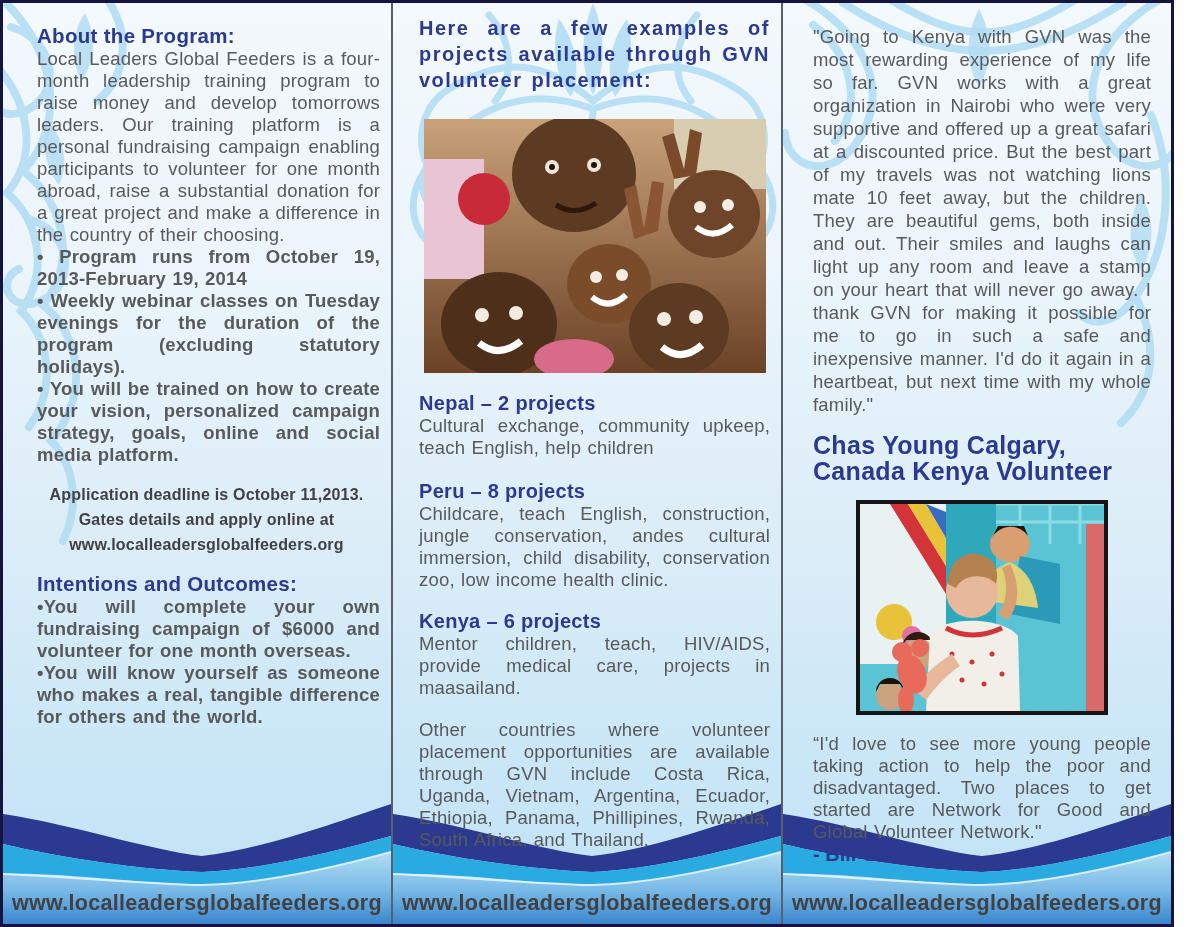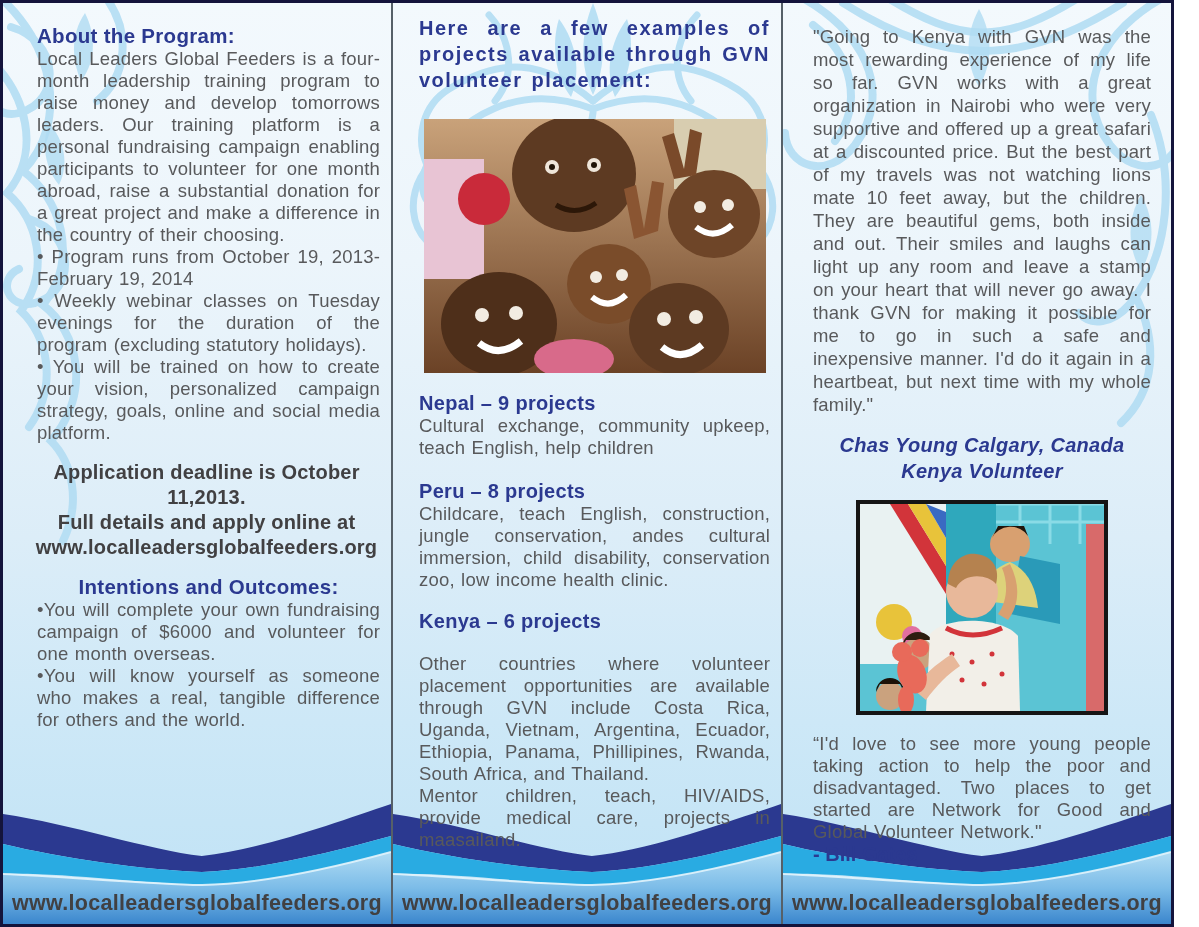--- a/index.html
+++ b/index.html
@@ -10,45 +10,45 @@
   }
   .panel{
     position:relative;flex:1 1 0;overflow:hidden;
     background:linear-gradient(180deg,#f3f9fd 0%,#ecf5fb 28%,#dcedf8 58%,#cde8f7 78%,#bfe2f5 100%);
   }
   .panel + .panel{border-left:2px solid #566068;}
   .decor{position:absolute;z-index:0;pointer-events:none;}
   .content{position:relative;z-index:2;}
   .heading{color:#2b3990;font-weight:bold;font-size:20.5px;line-height:25px;letter-spacing:.3px;}
   .body-text{color:#58595b;font-size:18.5px;line-height:22px;text-align:justify;letter-spacing:.2px;word-spacing:1px;}
-  .bullet{margin-top:0;}
+  .bullet{margin-top:0;font-weight:bold;}
   .p1-content{padding:20px 11px 0 34px;}
   .p2-content{padding:12px 11px 0 26px;}
   .p3-content{padding:22px 20px 0 30px;}
   .deadline{
     margin:16px -2px 0 -6px;text-align:center;color:#414042;font-weight:bold;
-    font-size:20px;line-height:25px;letter-spacing:.2px;
+    font-size:16px;line-height:25px;letter-spacing:.2px;
   }
   .mid-heading{
     color:#2b3990;font-weight:bold;font-size:20px;line-height:26px;
     text-align:justify;letter-spacing:1.5px;word-spacing:2px;
   }
   .country-name{color:#2b3990;font-weight:bold;font-size:20px;line-height:24px;letter-spacing:.3px;}
   .attribution{
-    margin-top:16px;text-align:center;color:#2b3990;font-weight:bold;
-    font-size:20px;line-height:26px;letter-spacing:.3px;font-style:italic;
+    margin-top:16px;text-align:left;color:#2b3990;font-weight:bold;
+    font-size:25px;line-height:26px;letter-spacing:.3px;
   }
   .bill{color:#2b3990;font-weight:bold;font-size:20px;line-height:23px;}
   .photo-children{display:block;margin:26px auto 0 auto;}
   .photo-volunteer{display:block;margin:16px auto 0 auto;border:4px solid #151515;}
   .wave{position:absolute;bottom:0;left:0;width:100%;height:140px;z-index:1;}
   .panel-footer{
     position:absolute;left:0;bottom:8px;width:100%;z-index:3;text-align:center;
     color:#414042;font-weight:bold;font-size:21.5px;letter-spacing:.3px;
-  }.mt14{margin-top:14px;text-align:center;}
+  }.mt14{margin-top:14px;}
   .mt18{margin-top:18px;}.mt20{margin-top:20px;}.mt22{margin-top:22px;}
 </style>
 </head>
 <body>
 
 <div class="brochure">
 
   <div class="panel">
     <svg class="decor" style="left:-14px;top:-10px;" width="150" height="560" viewBox="0 0 150 560">
       <g fill="none" stroke="#b0dcf3" stroke-width="8" stroke-linecap="round" opacity="0.85">
@@ -67,21 +67,21 @@
     <div class="content p1-content">
       <div class="heading">About the Program:</div>
       <div class="body-text">Local Leaders Global Feeders is a four-month leadership training program to raise money and develop tomorrows leaders. Our training platform is a personal fundraising campaign enabling participants to volunteer for one month abroad, raise a substantial donation for a great project and make a difference in the country of their choosing.</div>
 
       <div class="body-text bullet">• Program runs from October 19, 2013-February 19, 2014</div>
       <div class="body-text bullet">• Weekly webinar classes on Tuesday evenings for the duration of the program (excluding statutory holidays).</div>
       <div class="body-text bullet">• You will be trained on how to create your vision, personalized campaign strategy, goals, online and social media platform.</div>
 
       <div class="deadline">
         <div>Application deadline is October 11,2013.</div>
-        <div>Full details and apply online at</div>
+        <div>Gates details and apply online at</div>
         <div>www.localleadersglobalfeeders.org</div>
       </div>
 
       <div class="heading mt14">Intentions and Outcomes:</div>
       <div class="body-text bullet">•You will complete your own fundraising campaign of $6000 and volunteer for one month overseas.</div>
       <div class="body-text bullet">•You will know yourself as someone who makes a real, tangible difference for others and the world.</div>
     </div>
 
     <svg class="wave" viewBox="0 0 400 140" preserveAspectRatio="none">
       <path d="M0,90 C60,92 145,100 205,101 C265,100 340,84 400,68 L400,140 L0,140 Z" fill="url(#footGrad1)"></path>
@@ -158,30 +158,30 @@
         <path d="M55,224 Q75,240 97,222" stroke="#fff" stroke-width="7" fill="none"></path>
         <ellipse cx="255" cy="210" rx="50" ry="46" fill="#5d3a22"></ellipse>
         <circle cx="240" cy="200" r="7" fill="#f2ece2"></circle>
           <circle cx="272" cy="198" r="7" fill="#f2ece2"></circle>
         <path d="M238,228 Q257,244 278,226" stroke="#fff" stroke-width="7" fill="none"></path>
         <path d="M210,120 L200,70 L212,66 L220,110 L228,62 L240,64 L234,112 Z" fill="#8a5532"></path>
         <path d="M250,60 L238,18 L250,14 L260,50 L266,10 L278,14 L272,56 Z" fill="#7a4a2a"></path>
         <ellipse cx="150" cy="240" rx="40" ry="20" fill="#d86a8a"></ellipse>
       </svg>
 
-      <div class="country-name mt18">Nepal – 9 projects</div>
+      <div class="country-name mt18">Nepal – 2 projects</div>
       <div class="body-text">Cultural exchange, community upkeep, teach English, help children</div>
 
       <div class="country-name mt20">Peru – 8 projects</div>
       <div class="body-text">Childcare, teach English, construction, jungle conservation, andes cultural immersion, child disability, conservation zoo, low income health clinic.</div>
 
       <div class="country-name mt18">Kenya – 6 projects</div>
+      <div class="body-text">Mentor children, teach, HIV/AIDS, provide medical care, projects in maasailand.</div>
+
       <div class="body-text mt20">Other countries where volunteer placement opportunities are available through GVN include Costa Rica, Uganda, Vietnam, Argentina, Ecuador, Ethiopia, Panama, Phillipines, Rwanda, South Africa, and Thailand.</div>
-
-      <div class="body-text">Mentor children, teach, HIV/AIDS, provide medical care, projects in maasailand.</div>
     </div>
 
     <svg class="wave" viewBox="0 0 400 140" preserveAspectRatio="none">
       <path d="M0,90 C60,92 145,100 205,101 C265,100 340,84 400,68 L400,140 L0,140 Z" fill="url(#footGrad2)"></path>
       <path d="M0,30 C70,40 150,66 205,72 C265,66 345,38 400,20 L400,52 C340,68 265,86 205,88 C145,86 60,74 0,60 Z" fill="#2b3990"></path>
       <path d="M0,60 C60,74 145,86 205,88 C265,86 340,68 400,52 L400,68 C340,84 265,100 205,101 C145,100 60,88 0,90 Z" fill="#29abe2"></path>
       <path d="M0,90 C60,92 145,100 205,101 C265,100 340,84 400,68" fill="none" stroke="#e3f4fc" stroke-width="2" opacity="0.9"></path>
       <defs>
         <linearGradient id="footGrad2" x1="0" y1="60" x2="0" y2="140" gradientUnits="userSpaceOnUse">
           <stop offset="0" stop-color="#bce3f6"></stop>

